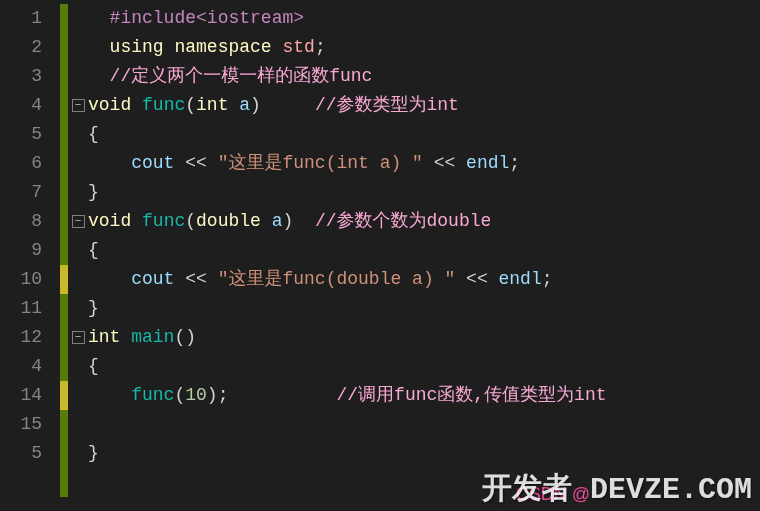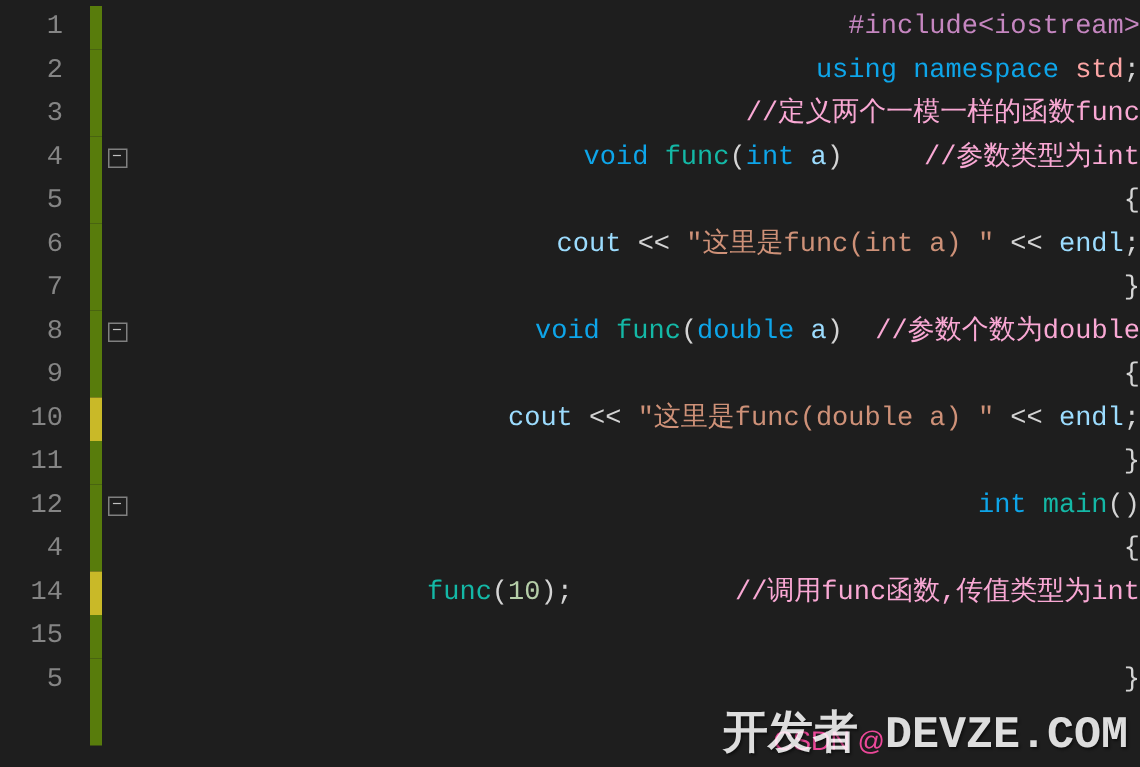--- a/index.html
+++ b/index.html
@@ -57,30 +57,29 @@
     color: #c0c0c0;
     font-size: 11px;
     line-height: 11px;
     text-align: center;
     cursor: pointer;
   }
   .code-area {
     flex: 1;
     padding-top: 4px;
     position: relative;
-    text-align: right;
   }
   .code-line {
     height: 29px;
     line-height: 29px;
     white-space: pre;
     color: #d4d4d4;
   }
   .tok-pp  { color: #c586c0; }
-  .tok-kw  { color: #0ea5e9; }
+  .tok-kw  { color: #fef9c3; }
   .tok-ns  { color: #fca5a5; }
   .tok-fn  { color: #14b8a6; }
   .tok-cm  { color: #f9a8d4; }
   .tok-str { color: #ce9178; }
   .tok-num { color: #b5cea8; }
   .tok-pn  { color: #d4d4d4; }
   .tok-id  { color: #9cdcfe; }
   .watermark1 {
     position: absolute;
     bottom: 6px;

